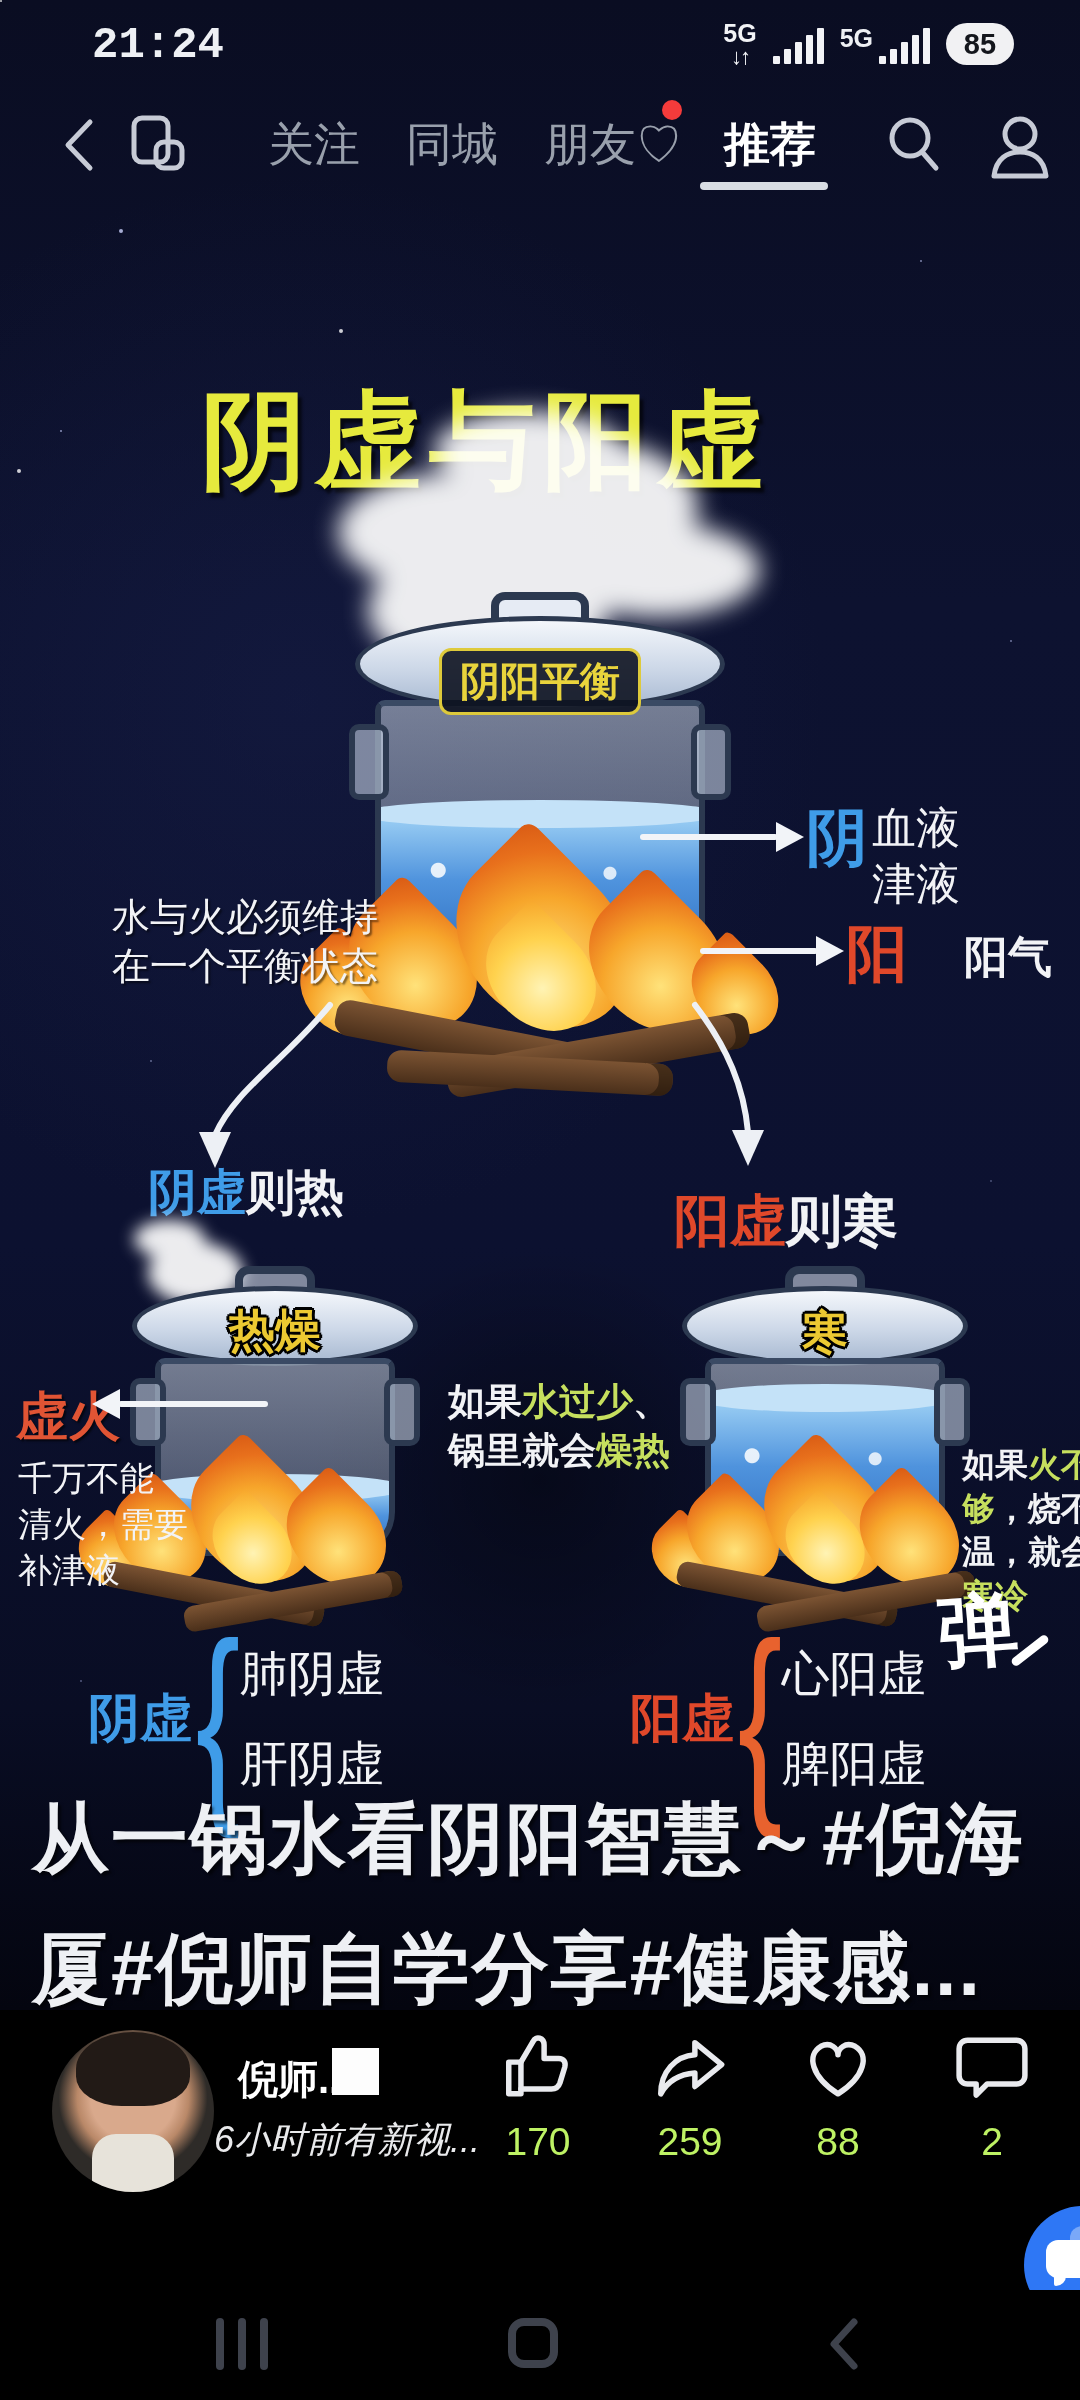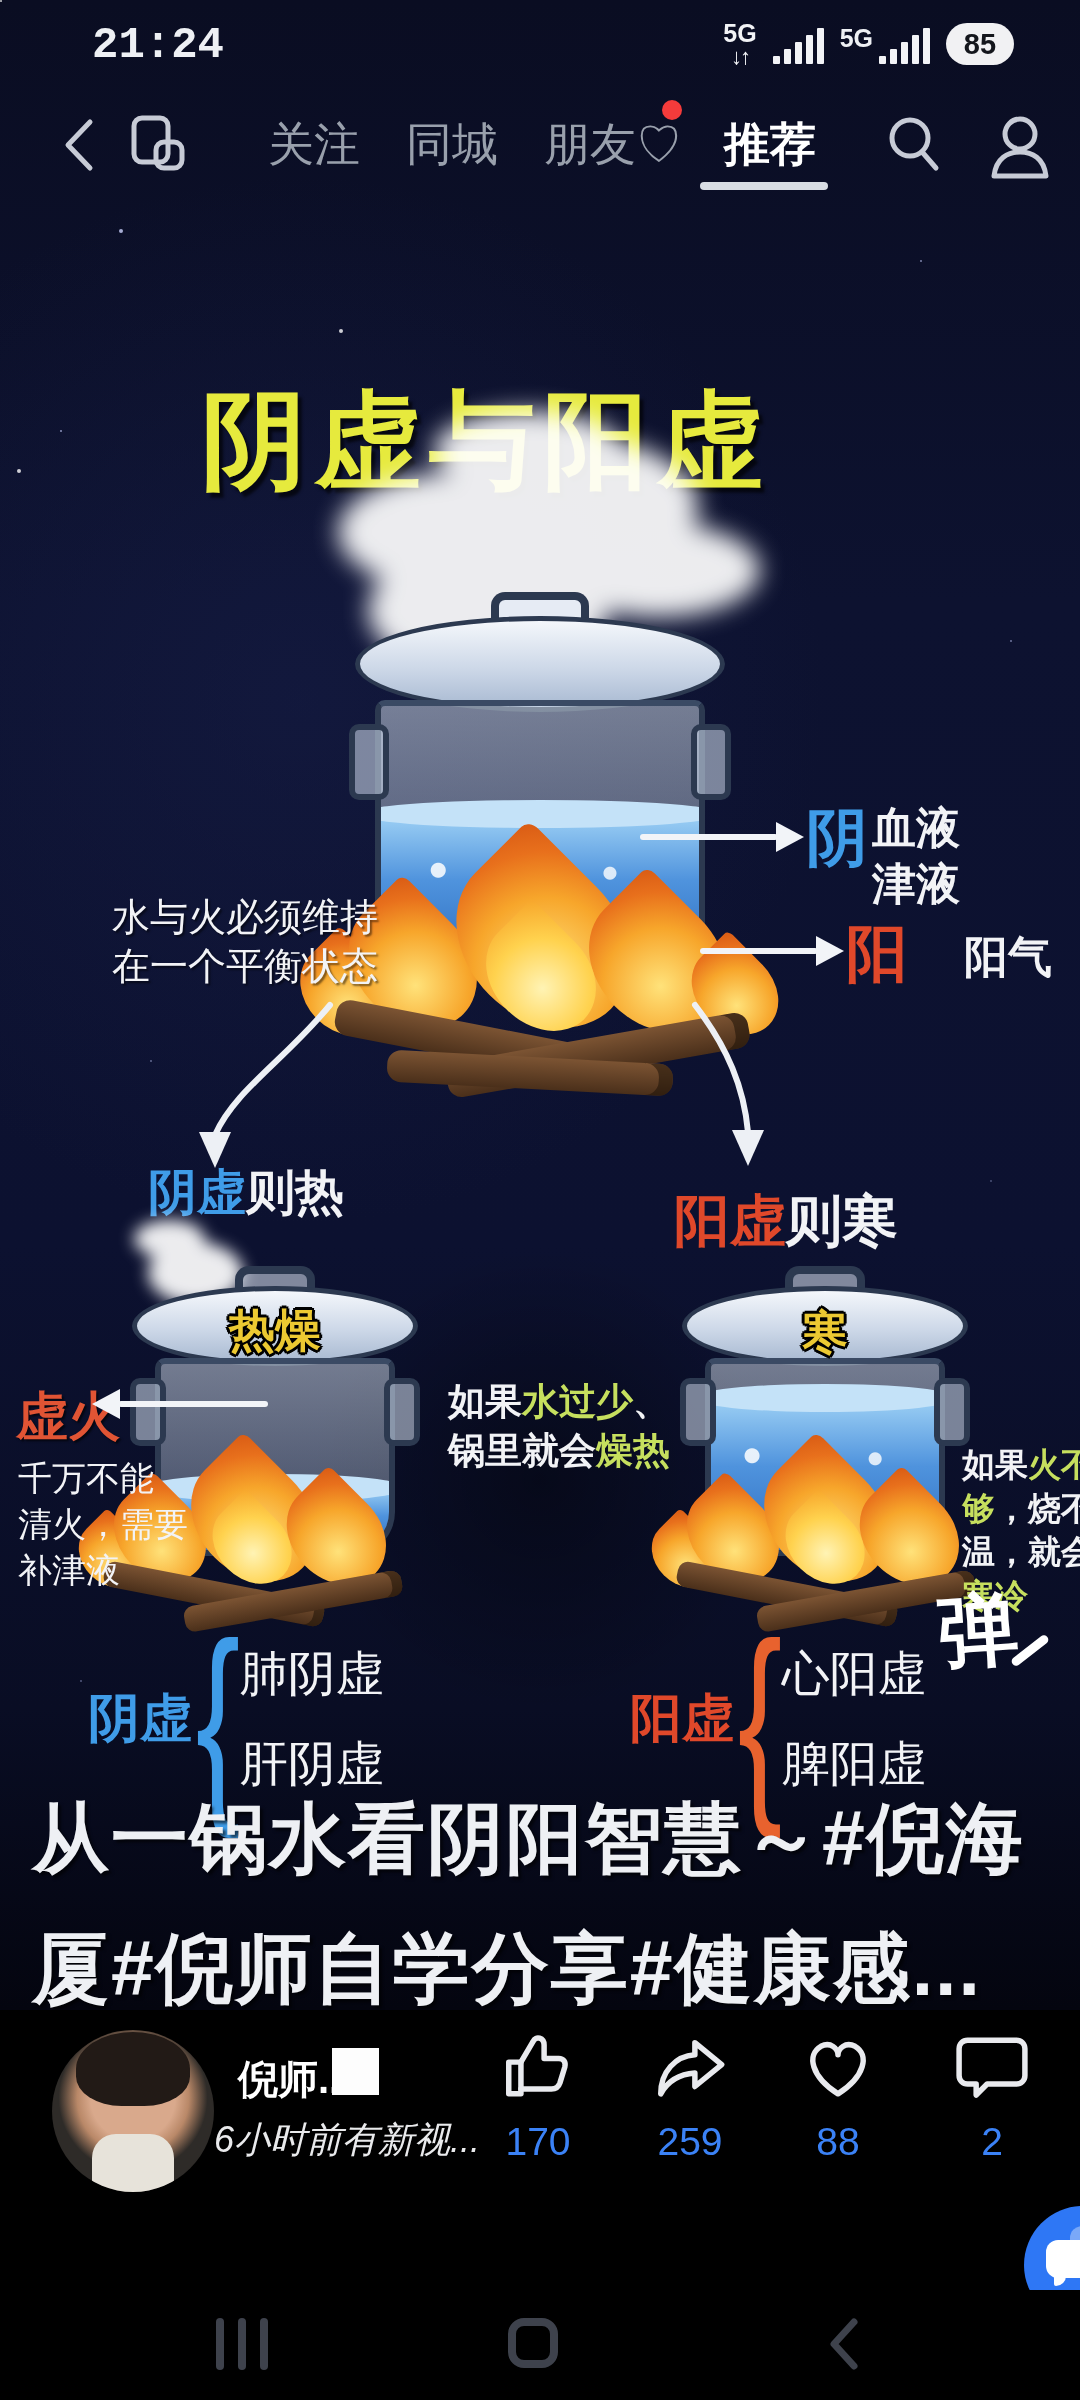--- a/index.html
+++ b/index.html
@@ -108,21 +108,21 @@
   #avatar{left:52px;top:20px;width:162px;height:162px;border-radius:50%;overflow:hidden;
     background:radial-gradient(circle at 50% 42%, #d9a98c 0 34%, #b98868 45%, #2e2b28 60%),
       linear-gradient(180deg,#53646f 0%,#3a3f3a 100%);}
   #avatar::before{content:"";position:absolute;left:24px;top:2px;width:114px;height:74px;border-radius:50% 50% 40% 40%;background:#221a16;}
   #avatar::after{content:"";position:absolute;left:40px;top:104px;width:82px;height:60px;border-radius:24px 24px 0 0;background:#e7e3da;}
   #username{left:238px;top:42px;font-size:40px;font-weight:700;color:#fff;}
   #name-badge{left:332px;top:38px;width:47px;height:47px;background:#fdfdfd;}
   #update-note{left:214px;top:106px;font-size:36px;color:#e9eaec;font-style:italic;}
   .action-btn{position:absolute;width:120px;text-align:center;}
   .action-btn svg{display:block;margin:0 auto;}
-  .action-count{display:block;margin-top:14px;font-size:39px;color:#3b82f6;}
+  .action-count{display:block;margin-top:14px;font-size:39px;color:#bef264;}
   .act-stroke{stroke:#e9eaee;fill:none;stroke-width:4.5;stroke-linejoin:round;stroke-linecap:round;}
 
   
   #chat-fab{left:1024px;top:2206px;width:118px;height:118px;border-radius:50%;background:#2e77f5;}
   .fab-bubble{position:absolute;border-radius:12px;}
 
   
   #gesture-nav{left:0;top:2290px;width:1080px;height:110px;background:#000;}
   #recents-icon{left:216px;top:28px;display:flex;gap:14px;}
   #recents-icon i{display:block;width:8px;height:52px;background:#3e424c;border-radius:4px;}
@@ -139,41 +139,42 @@
   <div class="steam" style="left:368px;top:545px;width:240px;height:130px;box-shadow:-36px -78px 0 -6px #fff,86px -104px 0 4px #fff,170px -40px 0 -18px #fff,40px -160px 0 -26px #fff;"></div>
 
   <div class="pot" style="left:355px;top:592px;width:370px;height:392px;">
     <div class="knob" style="top:0;width:82px;height:30px;"></div>
     <div class="lid" style="top:24px;height:96px;"></div>
     <div class="pot-body" style="left:20px;top:108px;width:330px;height:268px;">
       <div class="water" style="height:148px;"></div>
     </div>
     <div class="ear" style="left:-6px;top:132px;height:64px;"></div>
     <div class="ear" style="right:-6px;top:132px;height:64px;"></div>
+    <div class="pot-badge" style="top:56px;">阴阳平衡</div>
   </div>
 
   <div class="fire" style="left:295px;top:845px;width:490px;height:250px;">
     <div class="flame" style="left:10px;top:95px;width:82px;height:100px;"></div>
     <div class="flame" style="left:62px;top:48px;width:112px;height:142px;"></div>
     <div class="flame" style="left:172px;top:0;width:152px;height:192px;"></div>
     <div class="flame" style="left:302px;top:42px;width:122px;height:152px;"></div>
     <div class="flame" style="left:402px;top:98px;width:76px;height:96px;"></div>
     <div class="flame core" style="left:198px;top:70px;width:96px;height:122px;"></div>
     <div class="log" style="left:38px;top:182px;width:310px;height:36px;transform:rotate(11deg);"></div>
     <div class="log" style="left:150px;top:192px;width:306px;height:36px;transform:rotate(-10deg);"></div>
     <div class="log" style="left:92px;top:212px;width:286px;height:32px;transform:rotate(3deg);"></div>
   </div>
 
   <div class="abs note pre" style="left:112px;top:893px;width:300px;">水与火必须维持
 在一个平衡状态</div>
 
   <div class="hline" style="left:640px;top:834px;width:138px;"></div>
   <div class="tri-r" style="left:776px;top:822px;"></div>
   <div class="abs blue" style="left:806px;top:796px;font-size:62px;font-weight:800;">阴</div>
-  <div class="abs pre wtext" style="left:872px;top:800px;font-size:44px;line-height:1.28;font-weight:700;">血液
+  <div class="abs pre wtext" style="left:872px;top:800px;font-size:44px;line-height:1.28;font-weight:400;">血液
 津液</div>
 
   <div class="hline" style="left:700px;top:948px;width:118px;"></div>
   <div class="tri-r" style="left:816px;top:936px;"></div>
   <div class="abs red" style="left:846px;top:912px;font-size:62px;font-weight:800;">阳</div>
   <div class="abs wtext" style="left:916px;top:928px;font-size:44px;font-weight:600;margin-left:48px;">阳气</div>
 
 
   <svg class="abs" style="left:0;top:0;" width="1080" height="1200" viewBox="0 0 1080 1200">
     <path d="M330,1005 C285,1060 235,1090 215,1135" stroke="#edf0f5" stroke-width="6" fill="none" stroke-linecap="round"></path>

